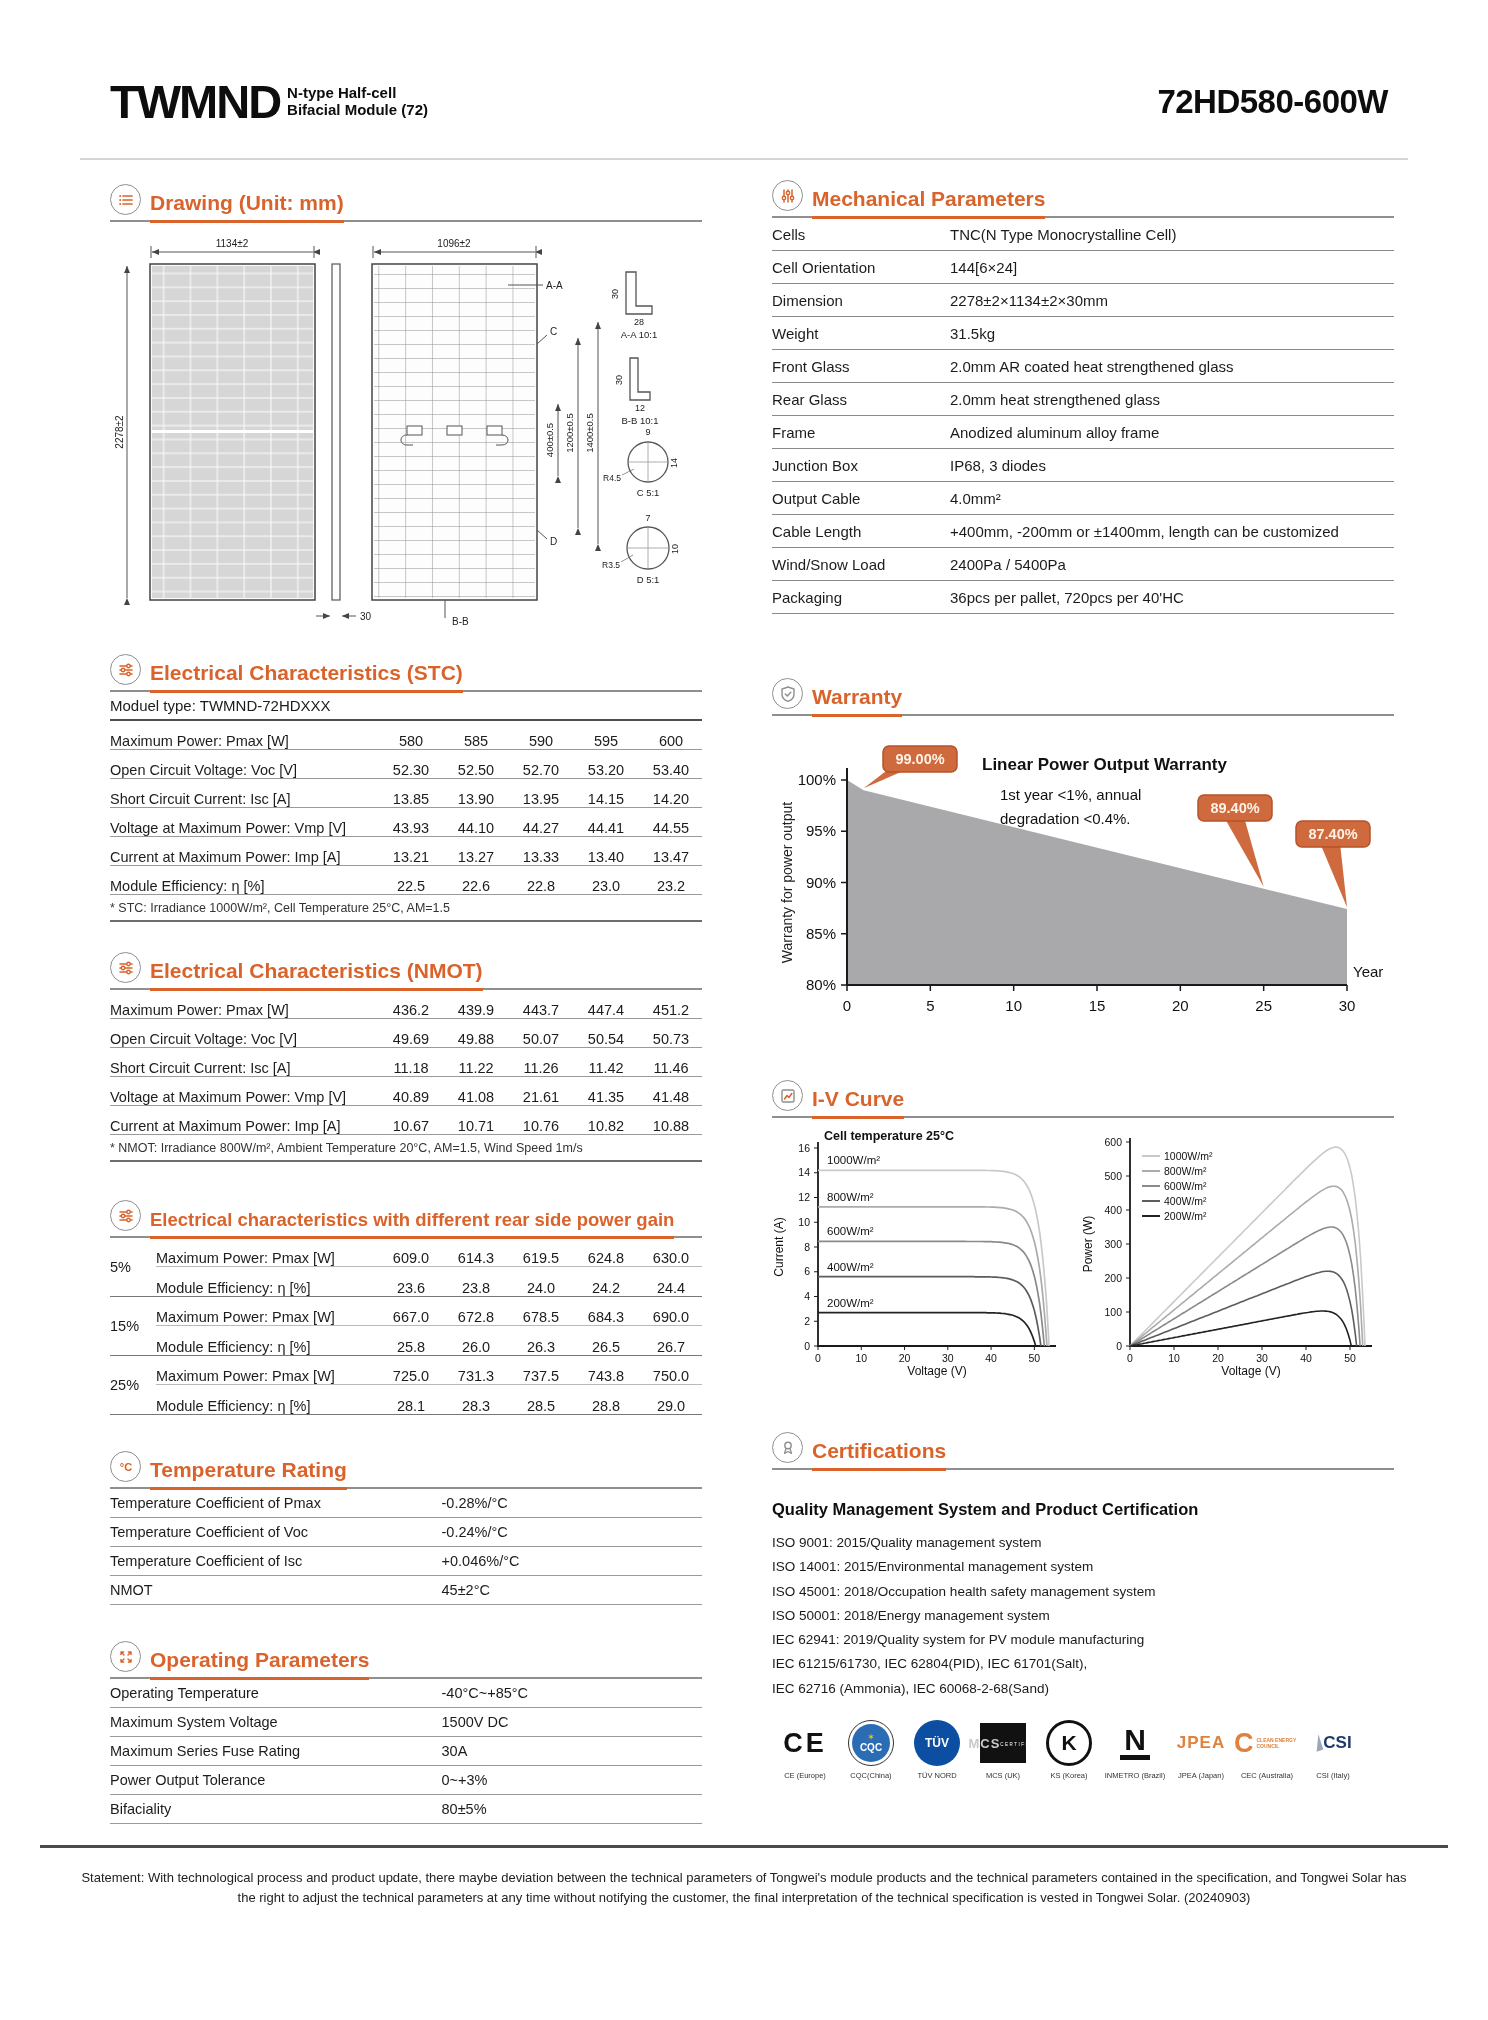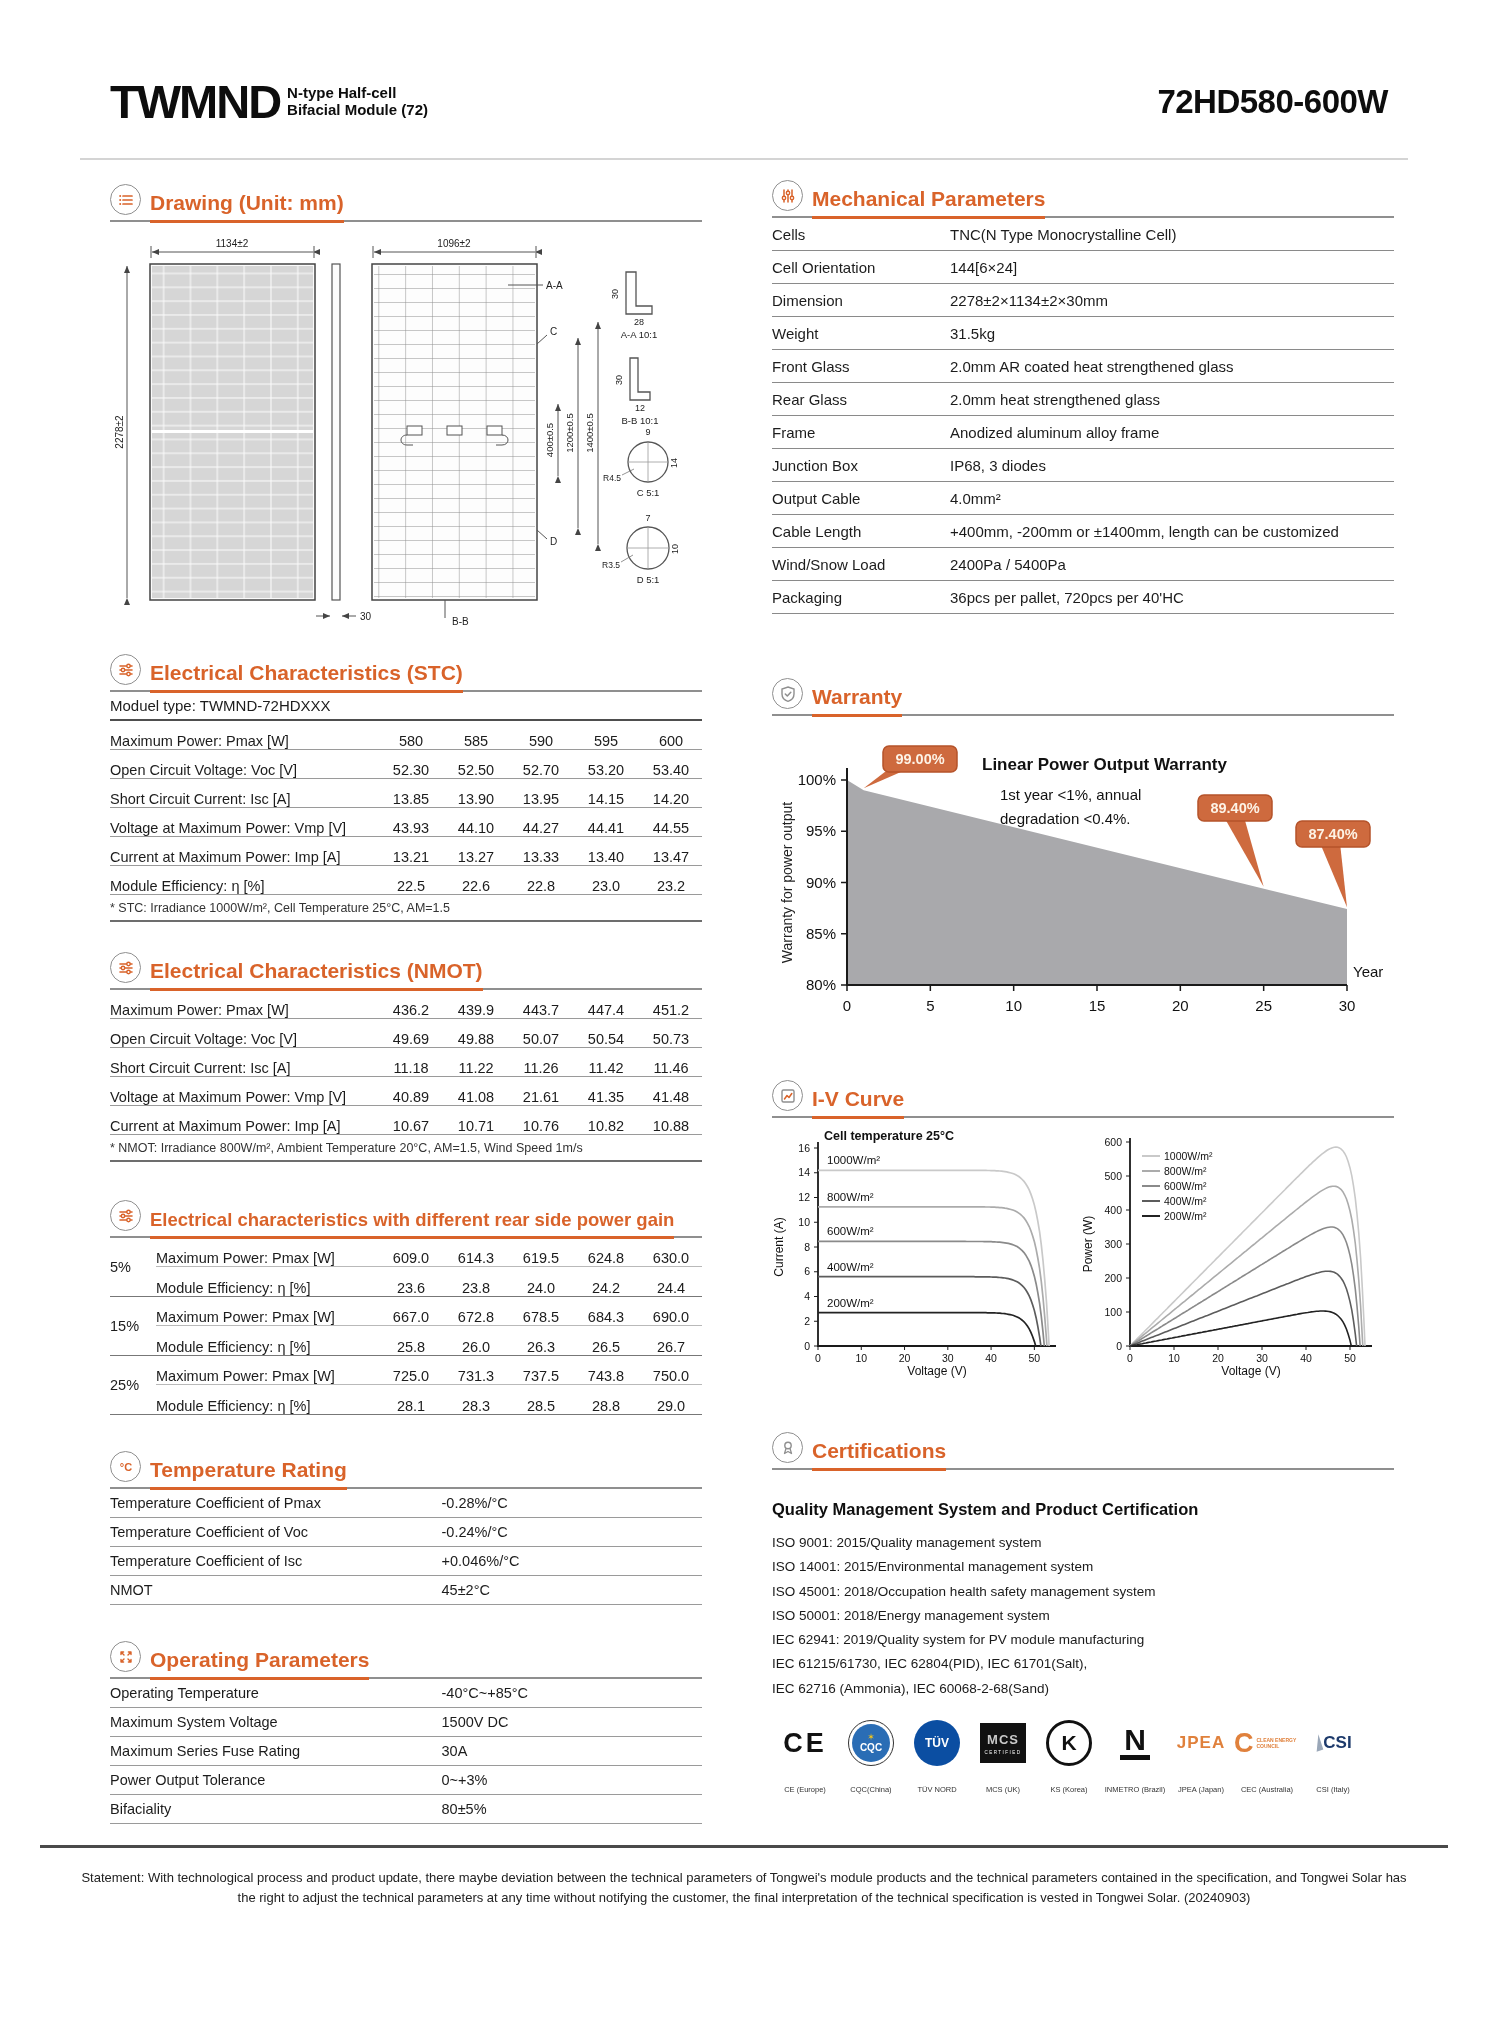--- a/index.html
+++ b/index.html
@@ -51,28 +51,28 @@
   .gain-rows .spec-row{border-bottom:1px solid #b9b9b9}
   .gain-rows .spec-row:last-child{border-bottom:0}
 
   
   .cert-sub{font-size:16.5px;font-weight:700;margin-top:30px;color:#0f0f0f}
   .iso-list{margin-top:12px}
   .iso-line{font-size:13.5px;line-height:1.8;color:#1a1a1a}
   .cert-logos{display:flex;justify-content:flex-start;margin-top:18px}
   .cert{display:flex;flex-direction:column;align-items:center;width:66px}
   .cert .markbox{height:48px;display:flex;align-items:center;justify-content:center}
-  .cert .cap{font-size:7.5px;margin-top:18px;color:#333;white-space:nowrap}
+  .cert .cap{font-size:7.5px;margin-top:4px;color:#333;white-space:nowrap}
   .mark-ce{font-size:27px;font-weight:800;letter-spacing:3px;color:#111}
   .mark-cqc{width:46px;height:46px;border-radius:50%;border:1.5px solid #333;display:flex;align-items:center;justify-content:center}
   .cqc-inner{width:38px;height:38px;border-radius:50%;background:#2a6db5;display:flex;flex-direction:column;align-items:center;justify-content:center;color:#fff}
   .cqc-star{color:#f5c518;font-size:9px;line-height:1}
   .cqc-txt{font-size:10px;font-weight:800;line-height:1.1}
   .mark-tuv{width:46px;height:46px;border-radius:50%;background:#0b4ea2;display:flex;align-items:center;justify-content:center;color:#fff;font-size:12px;font-weight:800}
-  .mark-mcs{width:46px;height:40px;background:#111;display:flex;flex-direction:column;align-items:center;justify-content:center}
+  .mark-mcs{width:46px;height:40px;background:#111;display:flex;align-items:center;justify-content:center}
   .mcs-txt{color:#c9c9c9;font-size:13px;font-weight:800;letter-spacing:1px}
   .mcs-sub{color:#fff;font-size:4.5px;letter-spacing:1.5px;margin-top:3px}
   .mark-ks{width:46px;height:46px;border-radius:50%;border:3.5px solid #111;display:flex;align-items:center;justify-content:center;font-size:21px;font-weight:900;color:#111}
   .mark-inmetro{display:flex;flex-direction:column;align-items:center}
   .inmetro-n{font-size:30px;font-weight:900;color:#111;line-height:0.9}
   .inmetro-bar{width:30px;height:5px;background:#111;margin-top:2px}
   .mark-jpea{font-size:17px;font-weight:800;color:#e0813c;letter-spacing:1px}
   .mark-cec{display:flex;align-items:center;gap:3px}
   .cec-c{font-size:27px;font-weight:800;color:#e0813c;line-height:1}
   .cec-words{display:flex;flex-direction:column;font-size:5px;font-weight:700;color:#e0813c;line-height:1.25}

